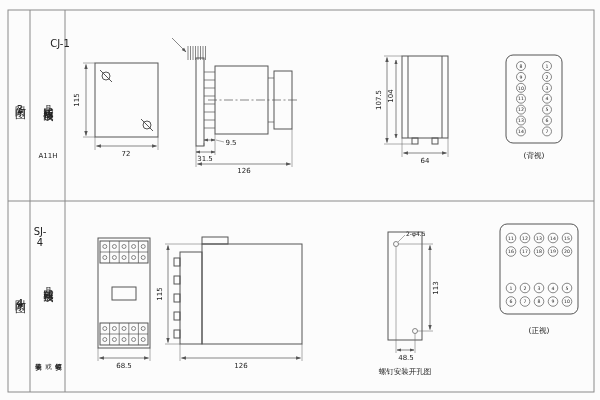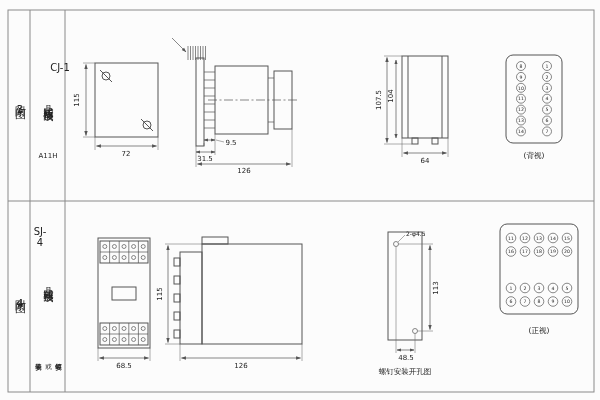--- a/index.html
+++ b/index.html
@@ -265,21 +265,21 @@
           <text x="553" y="303.2" class="tnum">9</text>
           <circle cx="567" cy="301.5" r="4.8"></circle>
           <text x="567" y="303.2" class="tnum">10</text>
         </g>
   </g>
   <text class="captxt" x="539" y="333">(正视)</text>
 </svg>
 
 <div class="vtext" style="left:8px;top:68px;width:22px;height:80px;font-size:11px;letter-spacing:3px;">附图3</div>
 
-<div class="htext" style="left:32px;top:38px;width:56px;font-size:10px;margin-top:24px;">CJ-1</div>
+<div class="htext" style="left:32px;top:38px;width:56px;font-size:10px;">CJ-1</div>
 
 <div class="vtext" style="left:32px;top:52px;width:32px;height:96px;font-size:10px;letter-spacing:1px;">凸出式板后接线</div>
 
 <div class="htext" style="left:32px;top:152px;width:32px;font-size:7px;">A11H</div>
 
 <div class="vtext" style="left:8px;top:262px;width:22px;height:80px;font-size:11px;letter-spacing:3px;">附图4</div>
 
 <div class="htext" style="left:32px;top:226px;width:16px;font-size:10px;">SJ-4</div>
 
 <div class="vtext" style="left:32px;top:240px;width:32px;height:84px;font-size:10px;letter-spacing:1px;">凸出式前接线</div>

